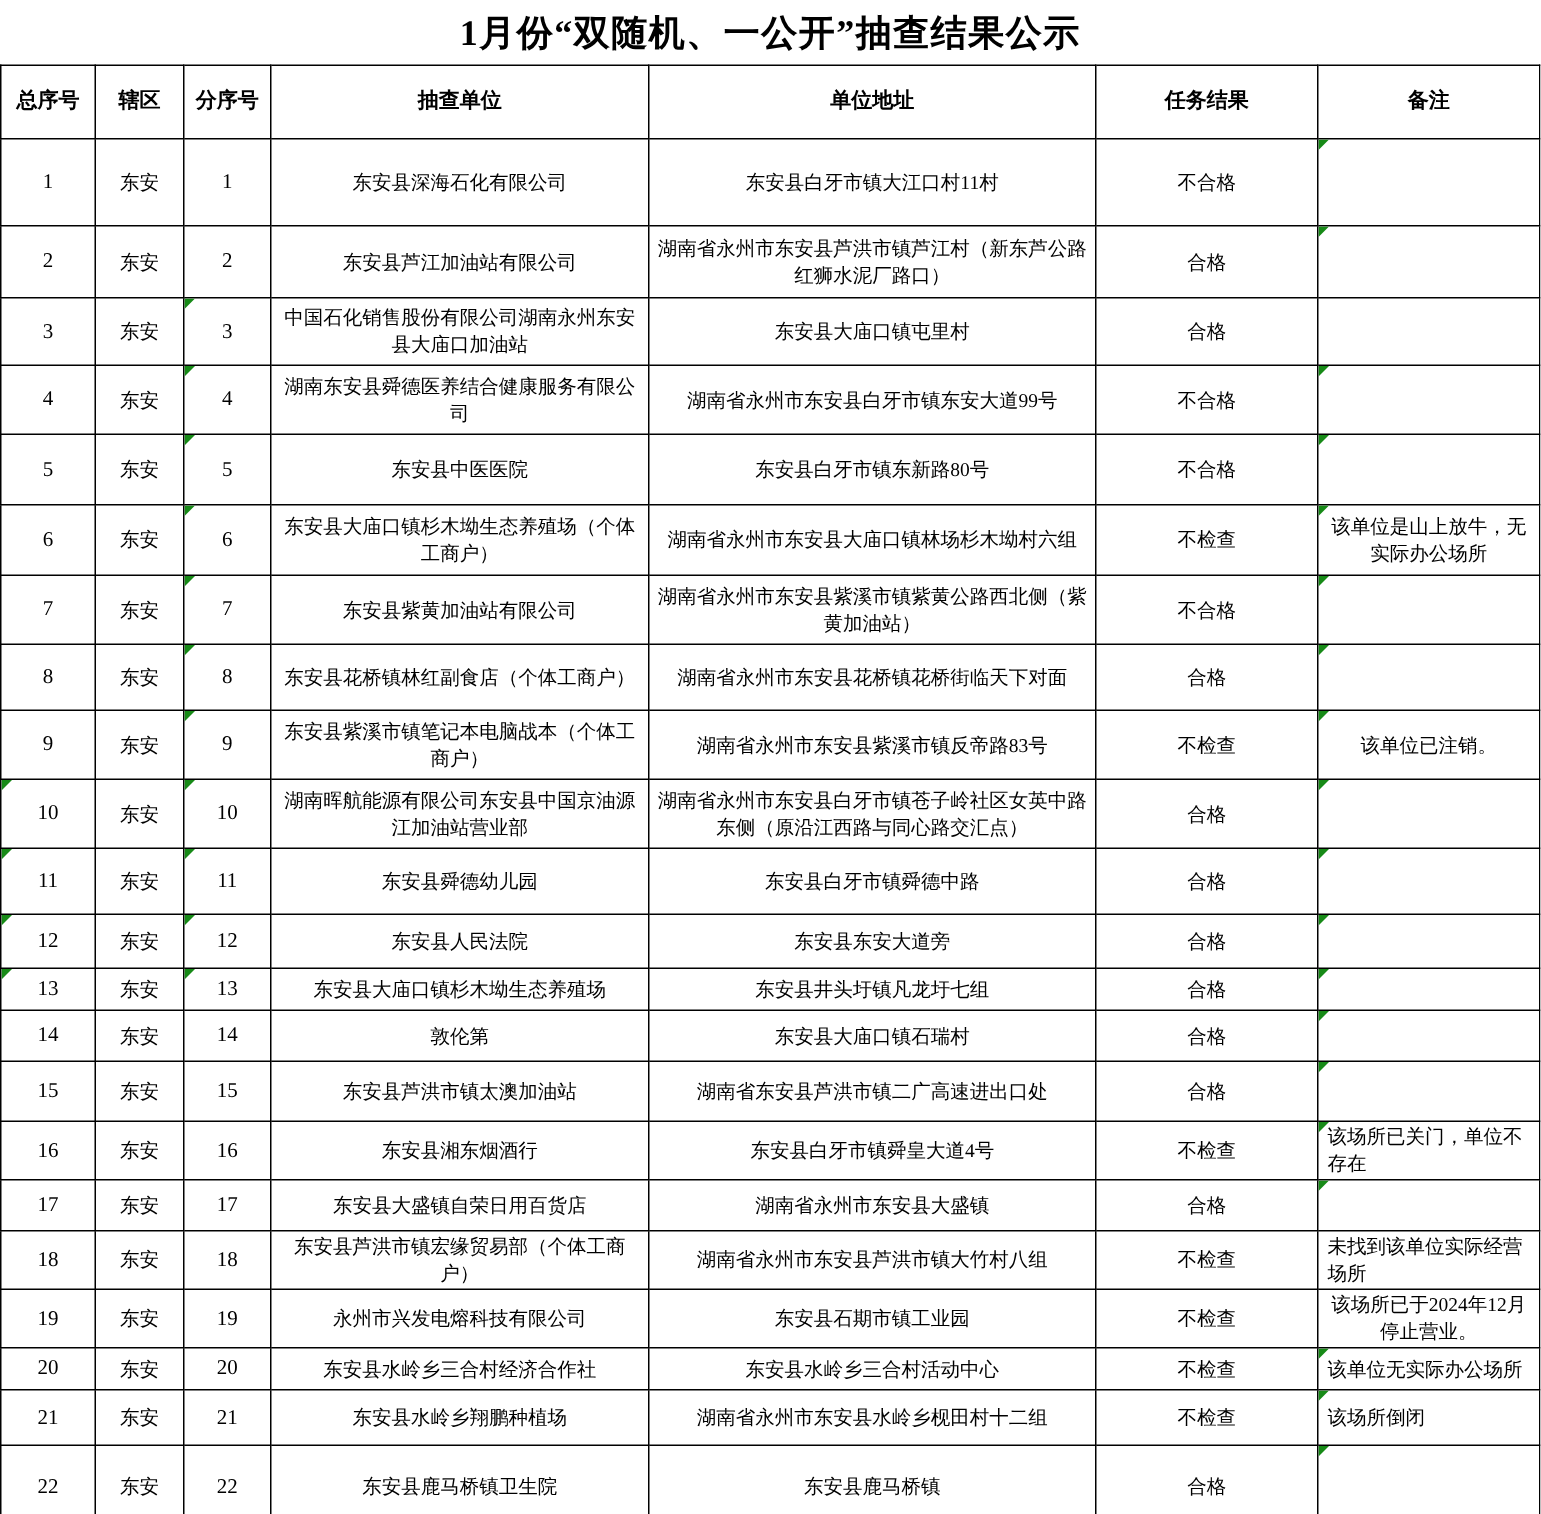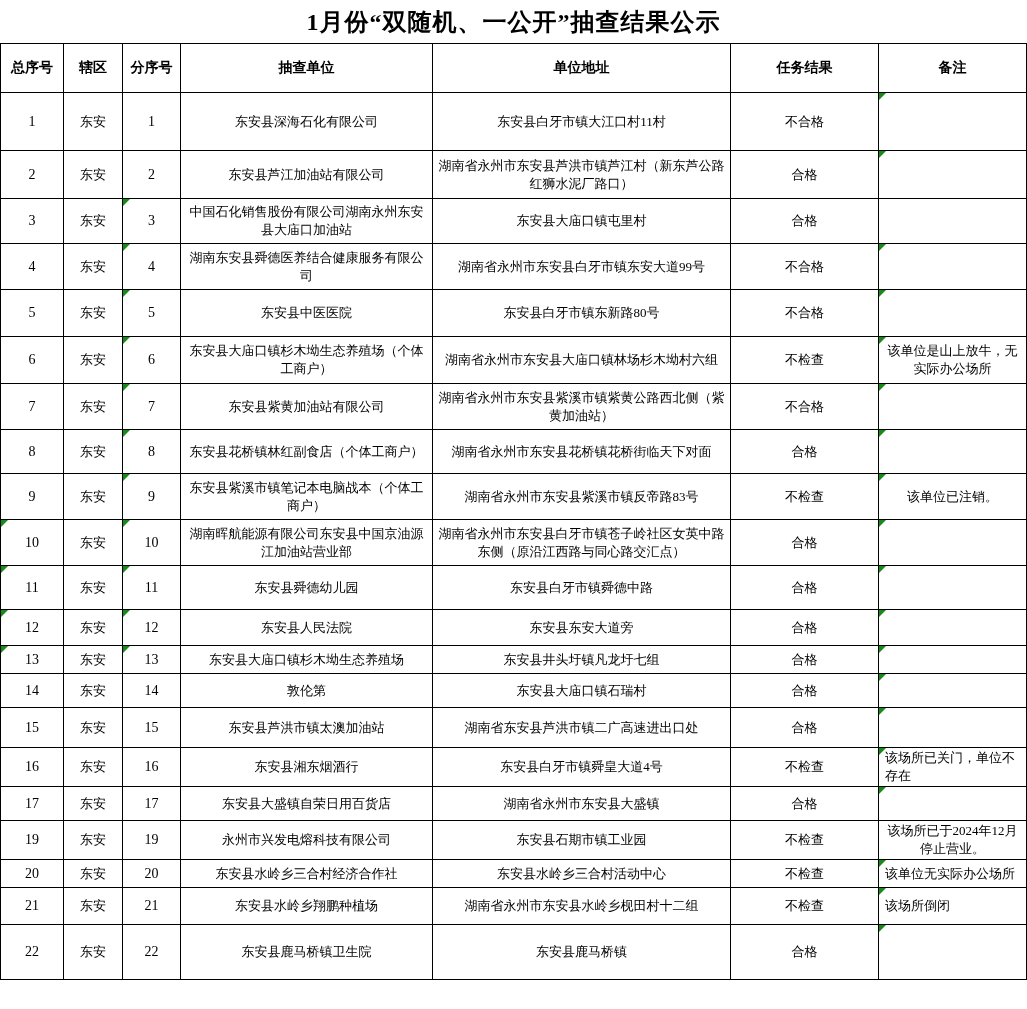--- a/index.html
+++ b/index.html
@@ -220,20 +220,29 @@
   </tr>
         <tr style="height: 34px;">
     <td class="td-no"><span class="val num">17</span></td>
     <td class="td-district"><span class="val">东安</span></td>
     <td class="td-sub"><span class="val num">17</span></td>
     <td class="td-unit"><span class="val">东安县大盛镇自荣日用百货店</span></td>
     <td class="td-address"><span class="val">湖南省永州市东安县大盛镇</span></td>
     <td class="td-result"><span class="val">合格</span></td>
     <td class="td-remark"><span class="tri"></span><span class="val"></span></td>
   </tr>
+        <tr style="height: 35px;">
+    <td class="td-no"><span class="val num">18</span></td>
+    <td class="td-district"><span class="val">东安</span></td>
+    <td class="td-sub"><span class="val num">18</span></td>
+    <td class="td-unit"><span class="val">东安县芦洪市镇宏缘贸易部（个体工商户）</span></td>
+    <td class="td-address"><span class="val">湖南省永州市东安县芦洪市镇大竹村八组</span></td>
+    <td class="td-result"><span class="val">不检查</span></td>
+    <td class="td-remark align-left"><span class="val">未找到该单位实际经营场所</span></td>
+  </tr>
         <tr style="height: 36px; margin-top: 12px;">
     <td class="td-no"><span class="val num">19</span></td>
     <td class="td-district"><span class="val">东安</span></td>
     <td class="td-sub"><span class="val num">19</span></td>
     <td class="td-unit"><span class="val">永州市兴发电熔科技有限公司</span></td>
     <td class="td-address"><span class="val">东安县石期市镇工业园</span></td>
     <td class="td-result"><span class="val">不检查</span></td>
     <td class="td-remark"><span class="val">该场所已于2024年12月停止营业。</span></td>
   </tr>
         <tr style="height: 28px;">

